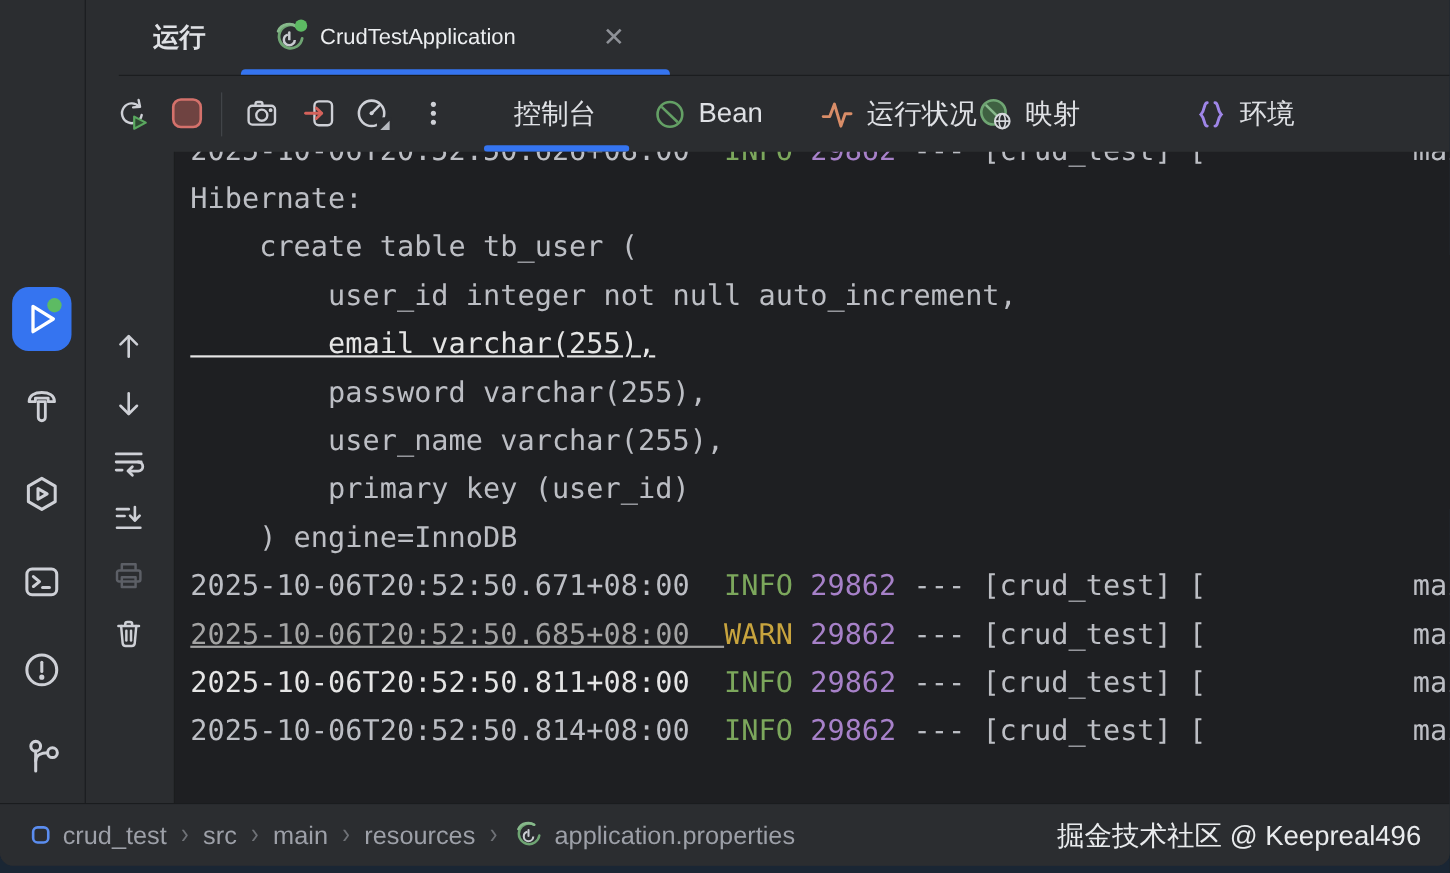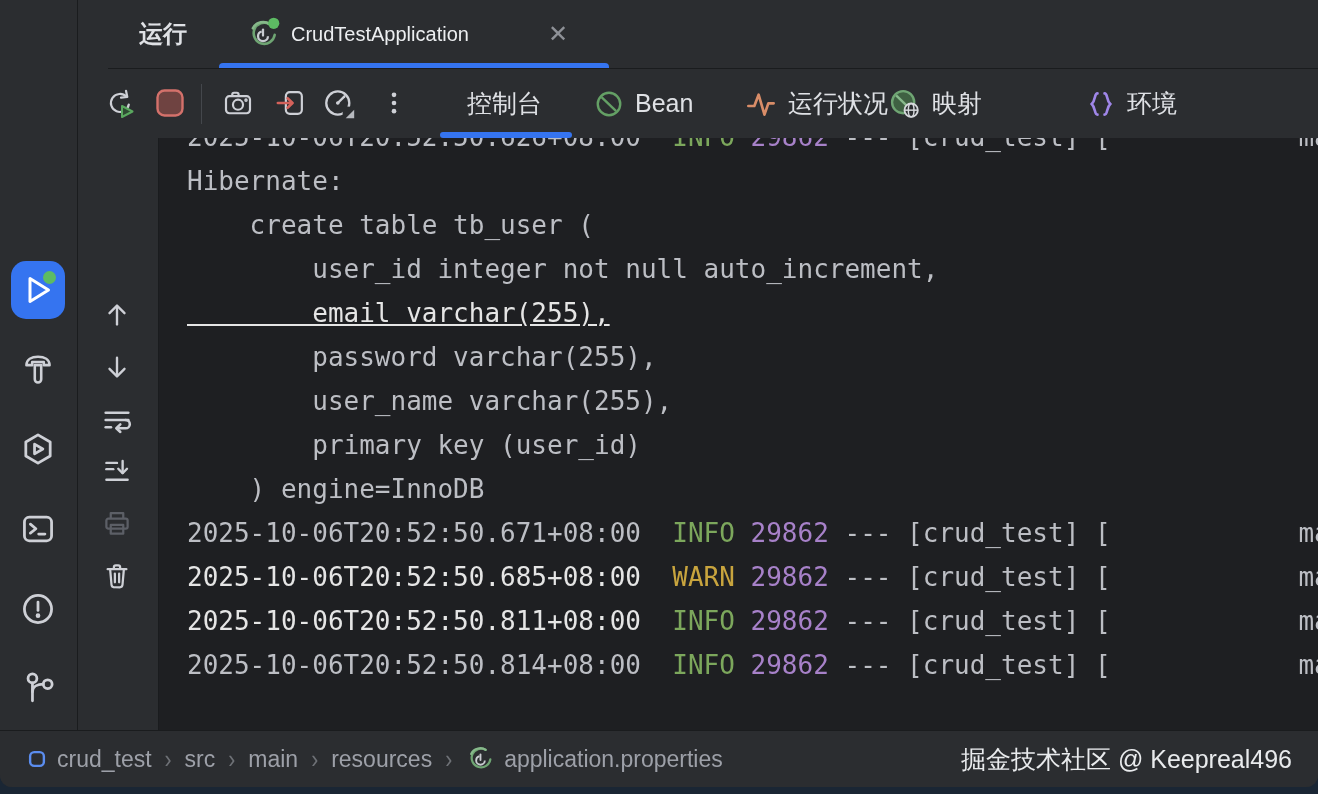--- a/index.html
+++ b/index.html
@@ -44,21 +44,21 @@
   .stripe{position:absolute;left:0;top:0;width:77px;bottom:57px;border-right:1px solid var(--border);}
   .sbtn{position:absolute;left:19px;width:38px;height:38px;display:flex;align-items:center;justify-content:center;color:var(--icon);}
   .run-active{position:absolute;left:11px;top:261px;width:54px;height:58px;background:var(--blue);
     border-radius:15px;display:flex;align-items:center;justify-content:center;}
   
   .runbar{position:absolute;left:78px;top:138px;width:80px;bottom:57px;border-right:1px solid var(--border);}
   .rbtn{position:absolute;left:21px;width:36px;height:36px;display:flex;align-items:center;justify-content:center;color:var(--icon);}
   .dim{color:#5C5F66;}
   
   .console{position:absolute;left:159px;top:138px;right:0;bottom:57px;background:var(--console-bg);overflow:hidden;}
-  .console-content{margin-top:-23px;padding-left:28px;}
+  .console-content{margin-top:-23px;padding-left:14px;}
   .cline{font-family:"DejaVu Sans Mono","Liberation Mono",monospace;font-size:26px;line-height:44px;white-space:pre;}
   
   .crumbbar{position:absolute;left:0;right:0;bottom:0;height:57px;background:var(--panel);
     border-top:1px solid var(--border);display:flex;align-items:center;justify-content:space-between;
     padding:0 26px;box-sizing:border-box;}
   .crumbs{display:flex;align-items:center;gap:13px;}
   .crumb{display:flex;align-items:center;gap:9px;color:#9DA0A8;font-size:23px;white-space:nowrap;}
   .crumb-sep{color:#6E7176;font-size:21px;transform:scaleY(1.25);}
   .watermark{color:#E9EBED;font-size:25px;white-space:nowrap;}
   svg{display:block;}
@@ -269,21 +269,21 @@
         <div class="cline"><span style="color: rgb(188, 190, 196);">2025-10-06T20:52:50.626+08:00  </span><span style="color: rgb(124, 167, 92);">INFO</span><span style="color: rgb(188, 190, 196);"> </span><span style="color: rgb(167, 129, 201);">29862</span><span style="color: rgb(188, 190, 196);"> --- [crud_test] [            mai</span></div>
         <div class="cline"><span style="color: rgb(188, 190, 196);">Hibernate:</span></div>
         <div class="cline"><span style="color: rgb(188, 190, 196);">    create table tb_user (</span></div>
         <div class="cline"><span style="color: rgb(188, 190, 196);">        user_id integer not null auto_increment,</span></div>
         <div class="cline"><span style="color: #e5e5e5; text-decoration: underline;">        email varchar(255),</span></div>
         <div class="cline"><span style="color: rgb(188, 190, 196);">        password varchar(255),</span></div>
         <div class="cline"><span style="color: rgb(188, 190, 196);">        user_name varchar(255),</span></div>
         <div class="cline"><span style="color: rgb(188, 190, 196);">        primary key (user_id)</span></div>
         <div class="cline"><span style="color: rgb(188, 190, 196);">    ) engine=InnoDB</span></div>
         <div class="cline"><span style="color: rgb(188, 190, 196);">2025-10-06T20:52:50.671+08:00  </span><span style="color: rgb(124, 167, 92);">INFO</span><span style="color: rgb(188, 190, 196);"> </span><span style="color: rgb(167, 129, 201);">29862</span><span style="color: rgb(188, 190, 196);"> --- [crud_test] [            mai</span></div>
-        <div class="cline"><span style="color: #e5e5e5;">2025-10-06T20:52:50.685+08:00  </span><span style="color: rgb(200, 164, 62);">WARN</span><span style="color: rgb(188, 190, 196);"> </span><span style="color: rgb(167, 129, 201);">29862</span><span style="color: rgb(188, 190, 196);"> --- [crud_test] [            mai</span></div>
+        <div class="cline"><span style="color: #a3a3a3; text-decoration: underline;">2025-10-06T20:52:50.685+08:00  </span><span style="color: rgb(200, 164, 62);">WARN</span><span style="color: rgb(188, 190, 196);"> </span><span style="color: rgb(167, 129, 201);">29862</span><span style="color: rgb(188, 190, 196);"> --- [crud_test] [            mai</span></div>
         <div class="cline"><span style="color: #e5e5e5;">2025-10-06T20:52:50.811+08:00  </span><span style="color: rgb(124, 167, 92);">INFO</span><span style="color: rgb(188, 190, 196);"> </span><span style="color: rgb(167, 129, 201);">29862</span><span style="color: rgb(188, 190, 196);"> --- [crud_test] [            mai</span></div>
         <div class="cline"><span style="color: rgb(188, 190, 196);">2025-10-06T20:52:50.814+08:00  </span><span style="color: rgb(124, 167, 92);">INFO</span><span style="color: rgb(188, 190, 196);"> </span><span style="color: rgb(167, 129, 201);">29862</span><span style="color: rgb(188, 190, 196);"> --- [crud_test] [            mai</span></div>
       </div>
   </div>
 
   <div class="crumbbar">
     <div class="crumbs">
         <span class="crumb">
   <svg width="22" height="22" viewBox="0 0 24 24" fill="none">
     <rect x="4.5" y="4.5" width="15" height="15" rx="4.5" stroke="#5B8DEF" stroke-width="2.6"></rect>

